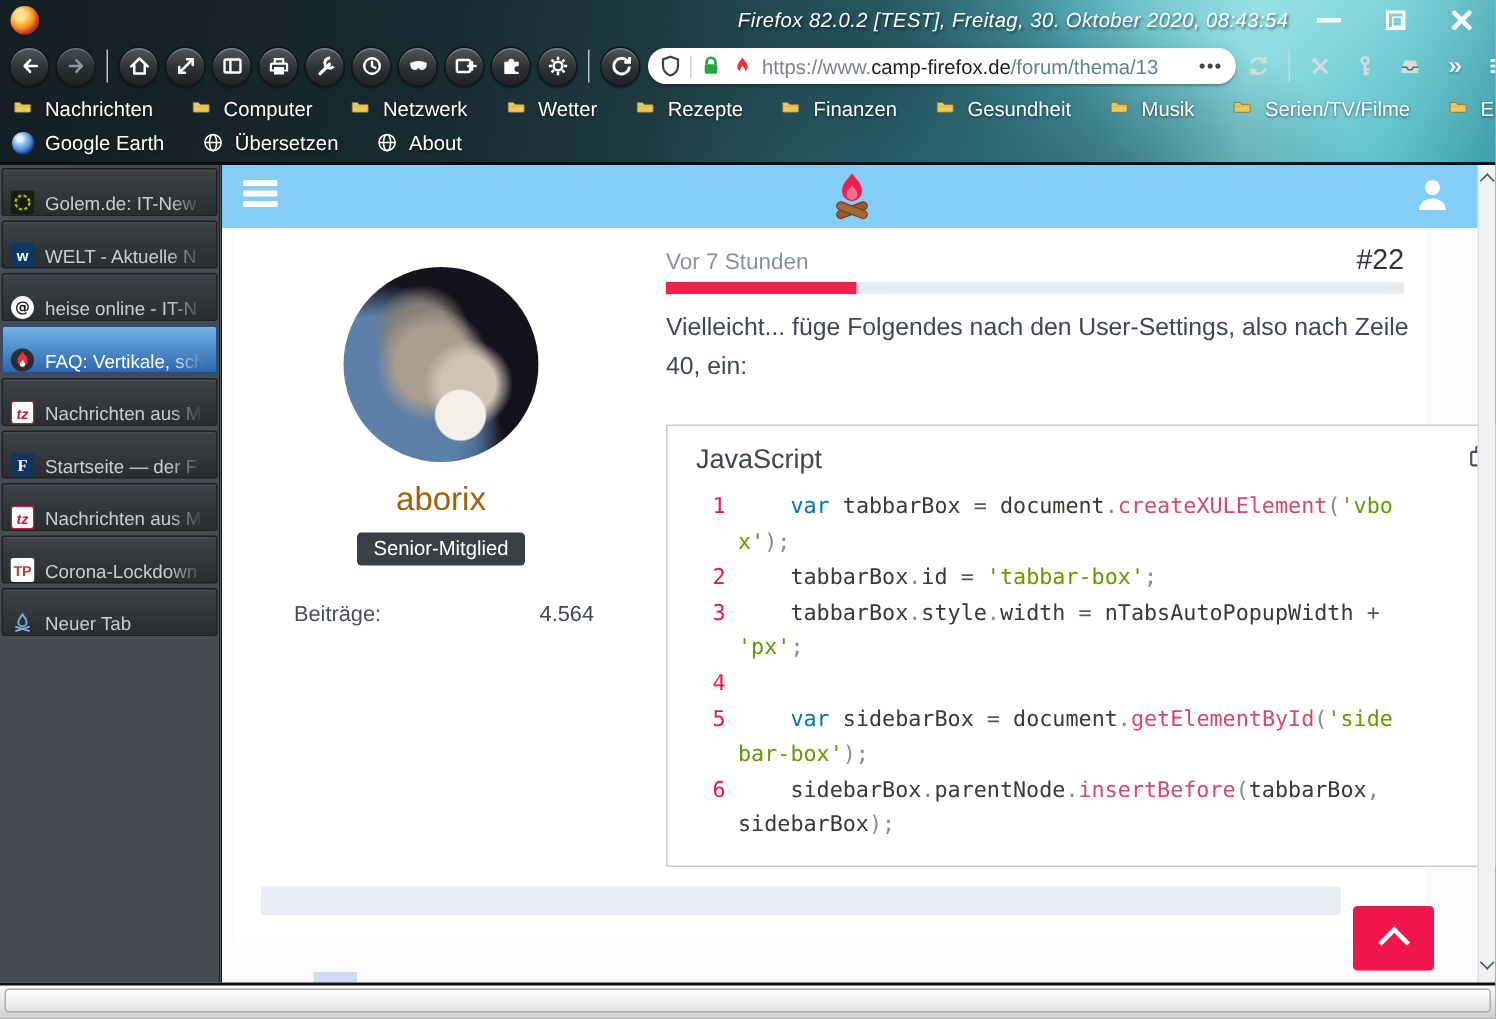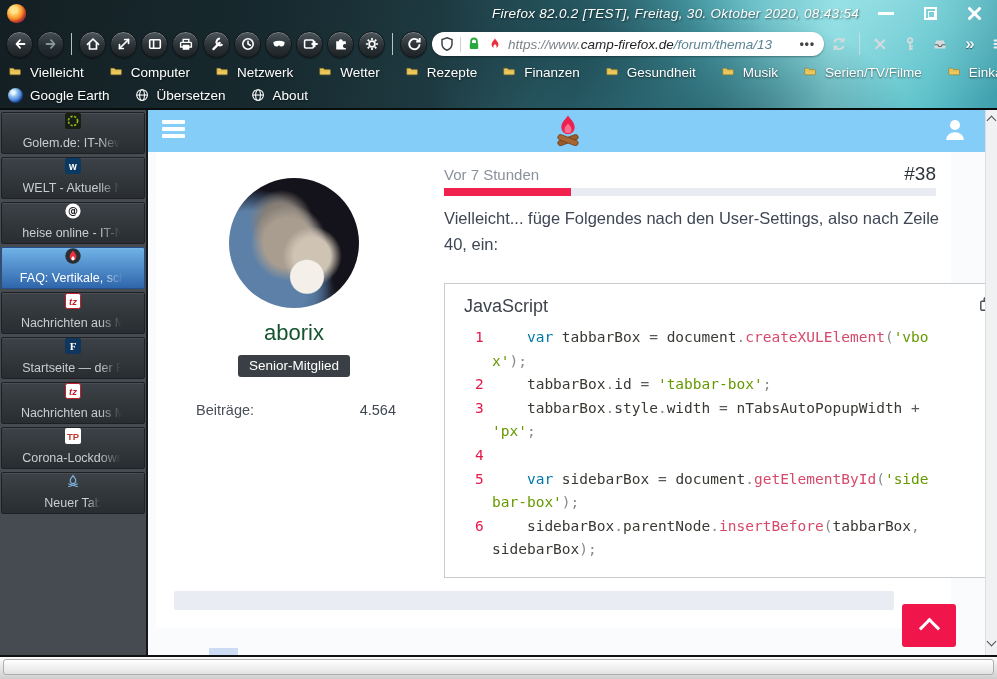--- a/index.html
+++ b/index.html
@@ -35,45 +35,45 @@
   .navbar{height:34px;display:flex;align-items:center;padding-left:4px;}
   .nav-group{display:flex;align-items:center;}
   .nav-btn{width:27px;height:27px;border-radius:50%;margin:0 2px;flex:0 0 auto;cursor:pointer;
     background:linear-gradient(#4d575d,#2b3236 55%,#1d2225);border:1px solid #121618;
     box-shadow:inset 0 1px 0 rgba(255,255,255,.28), 0 1px 1px rgba(0,0,0,.35);
     display:flex;align-items:center;justify-content:center;}
   .nav-btn svg{display:block;}
   .nav-btn.disabled{opacity:.85;}
   .sep-v{width:1px;height:22px;background:#d4dcdd;opacity:.85;margin:0 5px;flex:0 0 auto;}
   .urlbar{width:392px;height:24px;margin-left:3px;border-radius:13px;background:#fff;flex:0 0 auto;
-    display:flex;align-items:center;padding:0 9px 0 7px;gap:5px;box-shadow:0 1px 2px rgba(0,0,0,.35);font-style:italic;}
+    display:flex;align-items:center;padding:0 9px 0 7px;gap:5px;box-shadow:0 1px 2px rgba(0,0,0,.35);}
   .urlbar svg{flex:0 0 auto;display:block;}
   .url-sep{width:1px;height:15px;background:#cfcfcf;}
   .url-text{font-size:13.5px;white-space:nowrap;overflow:hidden;flex:1;}
   .u-scheme{color:#7c8288;} .u-domain{color:#1c1e21;} .u-path{color:#5c8494;}
   .u-dots{color:#444;font-weight:bold;letter-spacing:1px;font-size:12px;flex:0 0 auto;cursor:pointer;}
   .tool-btn{width:26px;height:28px;display:flex;align-items:center;justify-content:center;margin:0 2px;cursor:pointer;flex:0 0 auto;}
   .tool-btn .dbl-chev{color:#eef3f4;font-size:17px;font-weight:bold;text-shadow:0 1px 1px rgba(0,0,0,.5);}
 
   
   .bm-row{height:23px;display:flex;align-items:center;color:#fff;font-size:13.5px;padding-left:8px;}
   .bm-item{display:flex;align-items:center;gap:7px;margin-right:25px;cursor:pointer;white-space:nowrap;
     text-shadow:0 1px 2px rgba(0,0,0,.6);}
   .bm-item svg{display:block;}
   .globe-earth{width:15px;height:15px;border-radius:50%;display:inline-block;
     background:radial-gradient(circle at 35% 30%, #eaf5ff 0 12%, #8fc0ee 30%, #2f6bcc 68%, #14307a 100%);
     box-shadow:inset -1px -1px 2px rgba(0,0,30,.5);}
 
   
   .vtabs{position:absolute;left:0;top:110px;width:147px;height:545px;background:#464b52;padding-top:2px;
     border-right:1px solid #17191c;}
-  .vtab{height:42px;margin:0 1px 3px 1px;border-radius:2px;display:flex;align-items:center;gap:7px;
+  .vtab{height:32px;margin:0 1px 3px 1px;border-radius:2px;display:flex;align-items:flex-end;gap:7px;
     padding:0 5px;font-size:12.5px;color:#c9cdd1;cursor:pointer;
     background:linear-gradient(#3c4247,#292d31);border:1px solid #1e2124;
-    box-shadow:inset 0 1px 0 rgba(255,255,255,.07);flex-direction:column;}
+    box-shadow:inset 0 1px 0 rgba(255,255,255,.07);}
   .vtab.active{background:linear-gradient(#70b2e7,#2f66ab);border-color:#234f8c;color:#fff;}
   .vtab .ticon{width:16px;height:16px;flex:0 0 auto;display:flex;}
   .vtab .lbl{white-space:nowrap;overflow:hidden;flex:1;
     -webkit-mask-image:linear-gradient(90deg,#000 76%,transparent 97%);
     mask-image:linear-gradient(90deg,#000 76%,transparent 97%);}
 
   
   .main{position:absolute;left:147px;top:110px;width:838px;height:545px;background:#fafbfc;border-left:1px solid #15181a;}
   .forum-header{position:absolute;left:0;top:0;width:838px;height:42px;background:#84cdf8;}
   .fh-burger{position:absolute;left:14px;top:10px;width:23px;cursor:pointer;}
@@ -86,21 +86,21 @@
   .avatar{width:130px;height:130px;border-radius:50%;margin:26px auto 0 auto;
     background:
       radial-gradient(circle at 60% 76%, #f4f0e9 0 13%, transparent 14%),
       radial-gradient(circle at 64% 60%, #cfc4b4 0 16%, transparent 26%),
       radial-gradient(circle at 46% 50%, #a99d90 0 26%, transparent 40%),
       radial-gradient(circle at 40% 34%, #877f76 0 16%, transparent 28%),
       radial-gradient(circle at 16% 72%, #5c80a8 0 42%, transparent 58%),
       radial-gradient(circle at 30% 95%, #49688c 0 30%, transparent 45%),
       radial-gradient(circle at 82% 20%, #14121a 0 55%, transparent 78%),
       #221f26;}
-  .u-name{text-align:center;margin-top:12px;font-size:22px;color:#14532d;}
+  .u-name{text-align:center;margin-top:12px;font-size:22px;color:#a16207;}
   .u-badge{display:table;margin:9px auto 0 auto;background:#3a3f45;color:#fff;font-size:13.5px;
     padding:3px 11px 4px 11px;border-radius:3px;}
   .u-posts{display:flex;justify-content:space-between;margin-top:25px;padding:0 18px 0 22px;
     font-size:14.5px;color:#4a5058;}
   .u-posts .pv{color:#3f4754;}
 
   .content-col{position:absolute;left:288px;top:0;width:507px;}
   .post-head{position:absolute;left:0;top:11px;width:492px;display:flex;justify-content:space-between;align-items:center;}
   .p-time{font-size:15px;color:#8b919b;cursor:pointer;}
   .p-num{font-size:19px;color:#2e343d;cursor:pointer;}
@@ -367,21 +367,21 @@
     <div class="bm-row" id="bm-row1">
         <span class="bm-item">
           <span>
             <svg width="15" height="13" viewBox="0 0 16 16">
               <g transform="scale(0.94)">
                 <path d="M1 3 h4.6 L7.2 4.7 H14 a1 1 0 0 1 1 1 V10.6 a1 1 0 0 1 -1 1 H2 a1 1 0 0 1 -1 -1 Z" fill="#ecc95c" stroke="#8a6d25" stroke-width="0.7"></path>
                 <path d="M1.4 6.4 H14.6" stroke="#d9b34a" stroke-width="0.9"></path>
               </g>
             </svg>
           </span>
-          <span>Vielleicht</span>
+          <span>Nachrichten</span>
         </span>
         <span class="bm-item">
           <span>
             <svg width="15" height="13" viewBox="0 0 16 16">
               <g transform="scale(0.94)">
                 <path d="M1 3 h4.6 L7.2 4.7 H14 a1 1 0 0 1 1 1 V10.6 a1 1 0 0 1 -1 1 H2 a1 1 0 0 1 -1 -1 Z" fill="#ecc95c" stroke="#8a6d25" stroke-width="0.7"></path>
                 <path d="M1.4 6.4 H14.6" stroke="#d9b34a" stroke-width="0.9"></path>
               </g>
             </svg>
           </span>
@@ -623,21 +623,21 @@
         <div class="u-badge">Senior-Mitglied</div>
         <div class="u-posts">
           <span class="pl">Beiträge:</span>
           <span class="pv">4.564</span>
         </div>
       </div>
 
       <div class="content-col">
         <div class="post-head">
           <span class="p-time">Vor 7 Stunden</span>
-          <span class="p-num">#38</span>
+          <span class="p-num">#22</span>
         </div>
         <div class="p-bar">
             <i></i>
           </div>
         <p class="p-body">Vielleicht... füge Folgendes nach den User-Settings, also nach Zeile 40, ein:</p>
         <div class="codeblock">
           <div class="cb-head">
             <span class="cb-lang">JavaScript</span>
             <span><svg width="18" height="18" viewBox="0 0 16 16">
                   <g fill="none" stroke="#4a5056" stroke-width="1.3">

